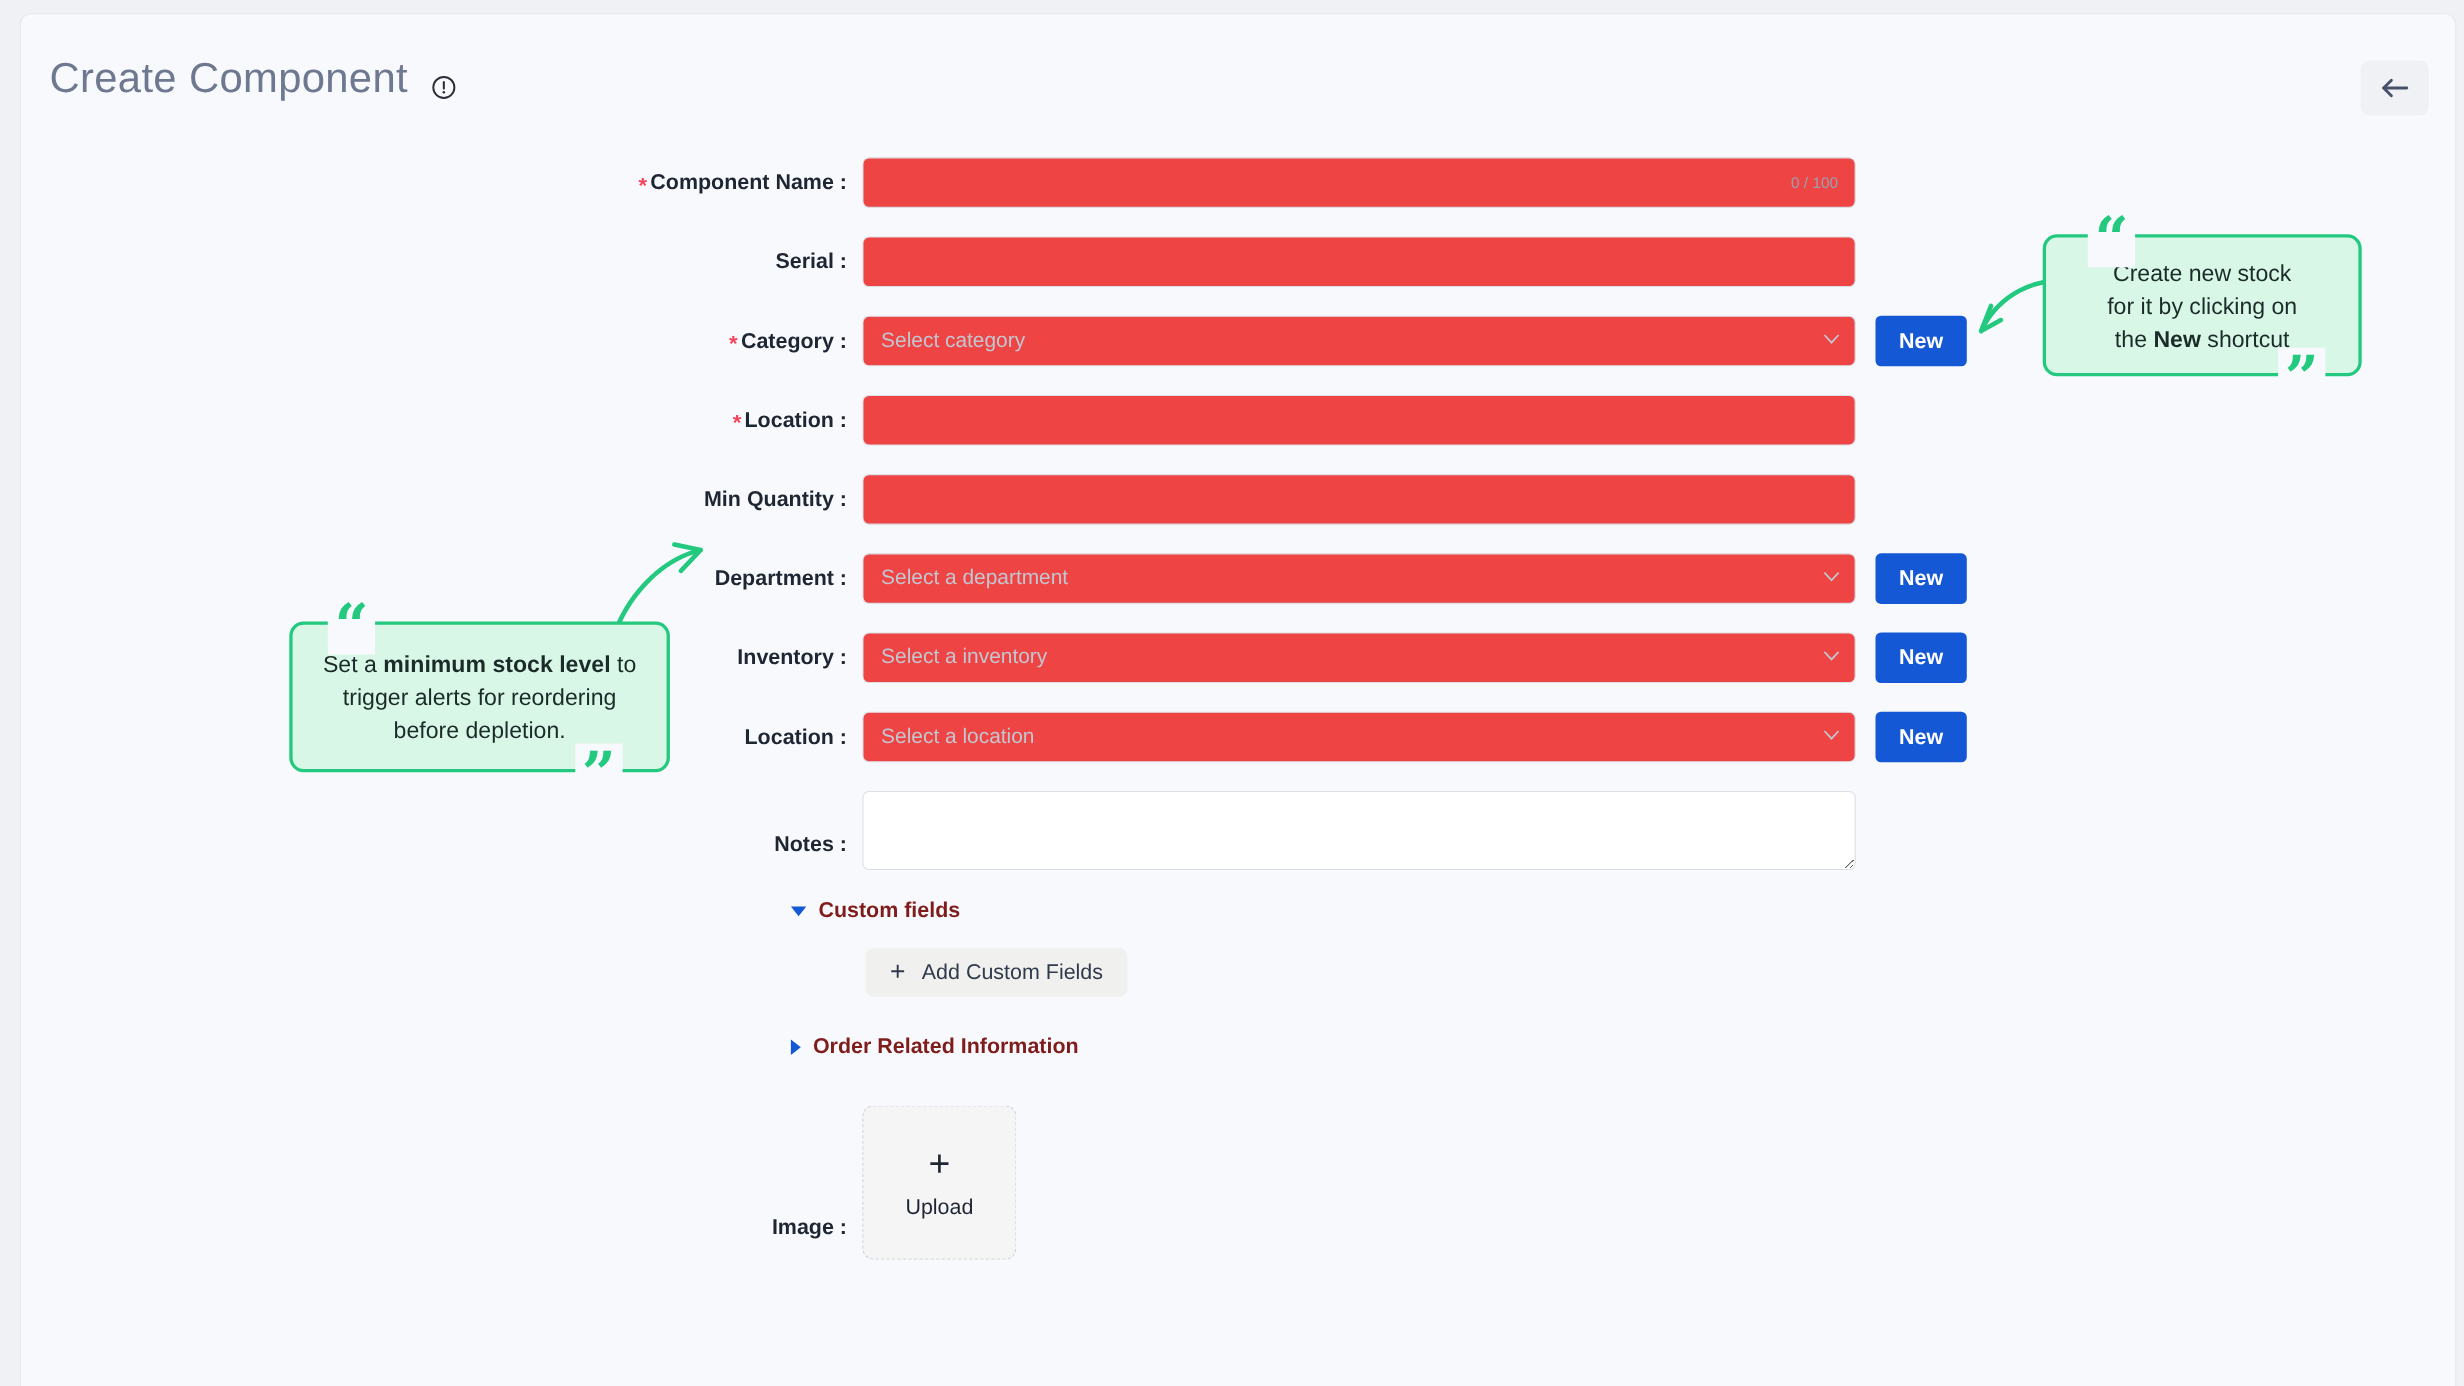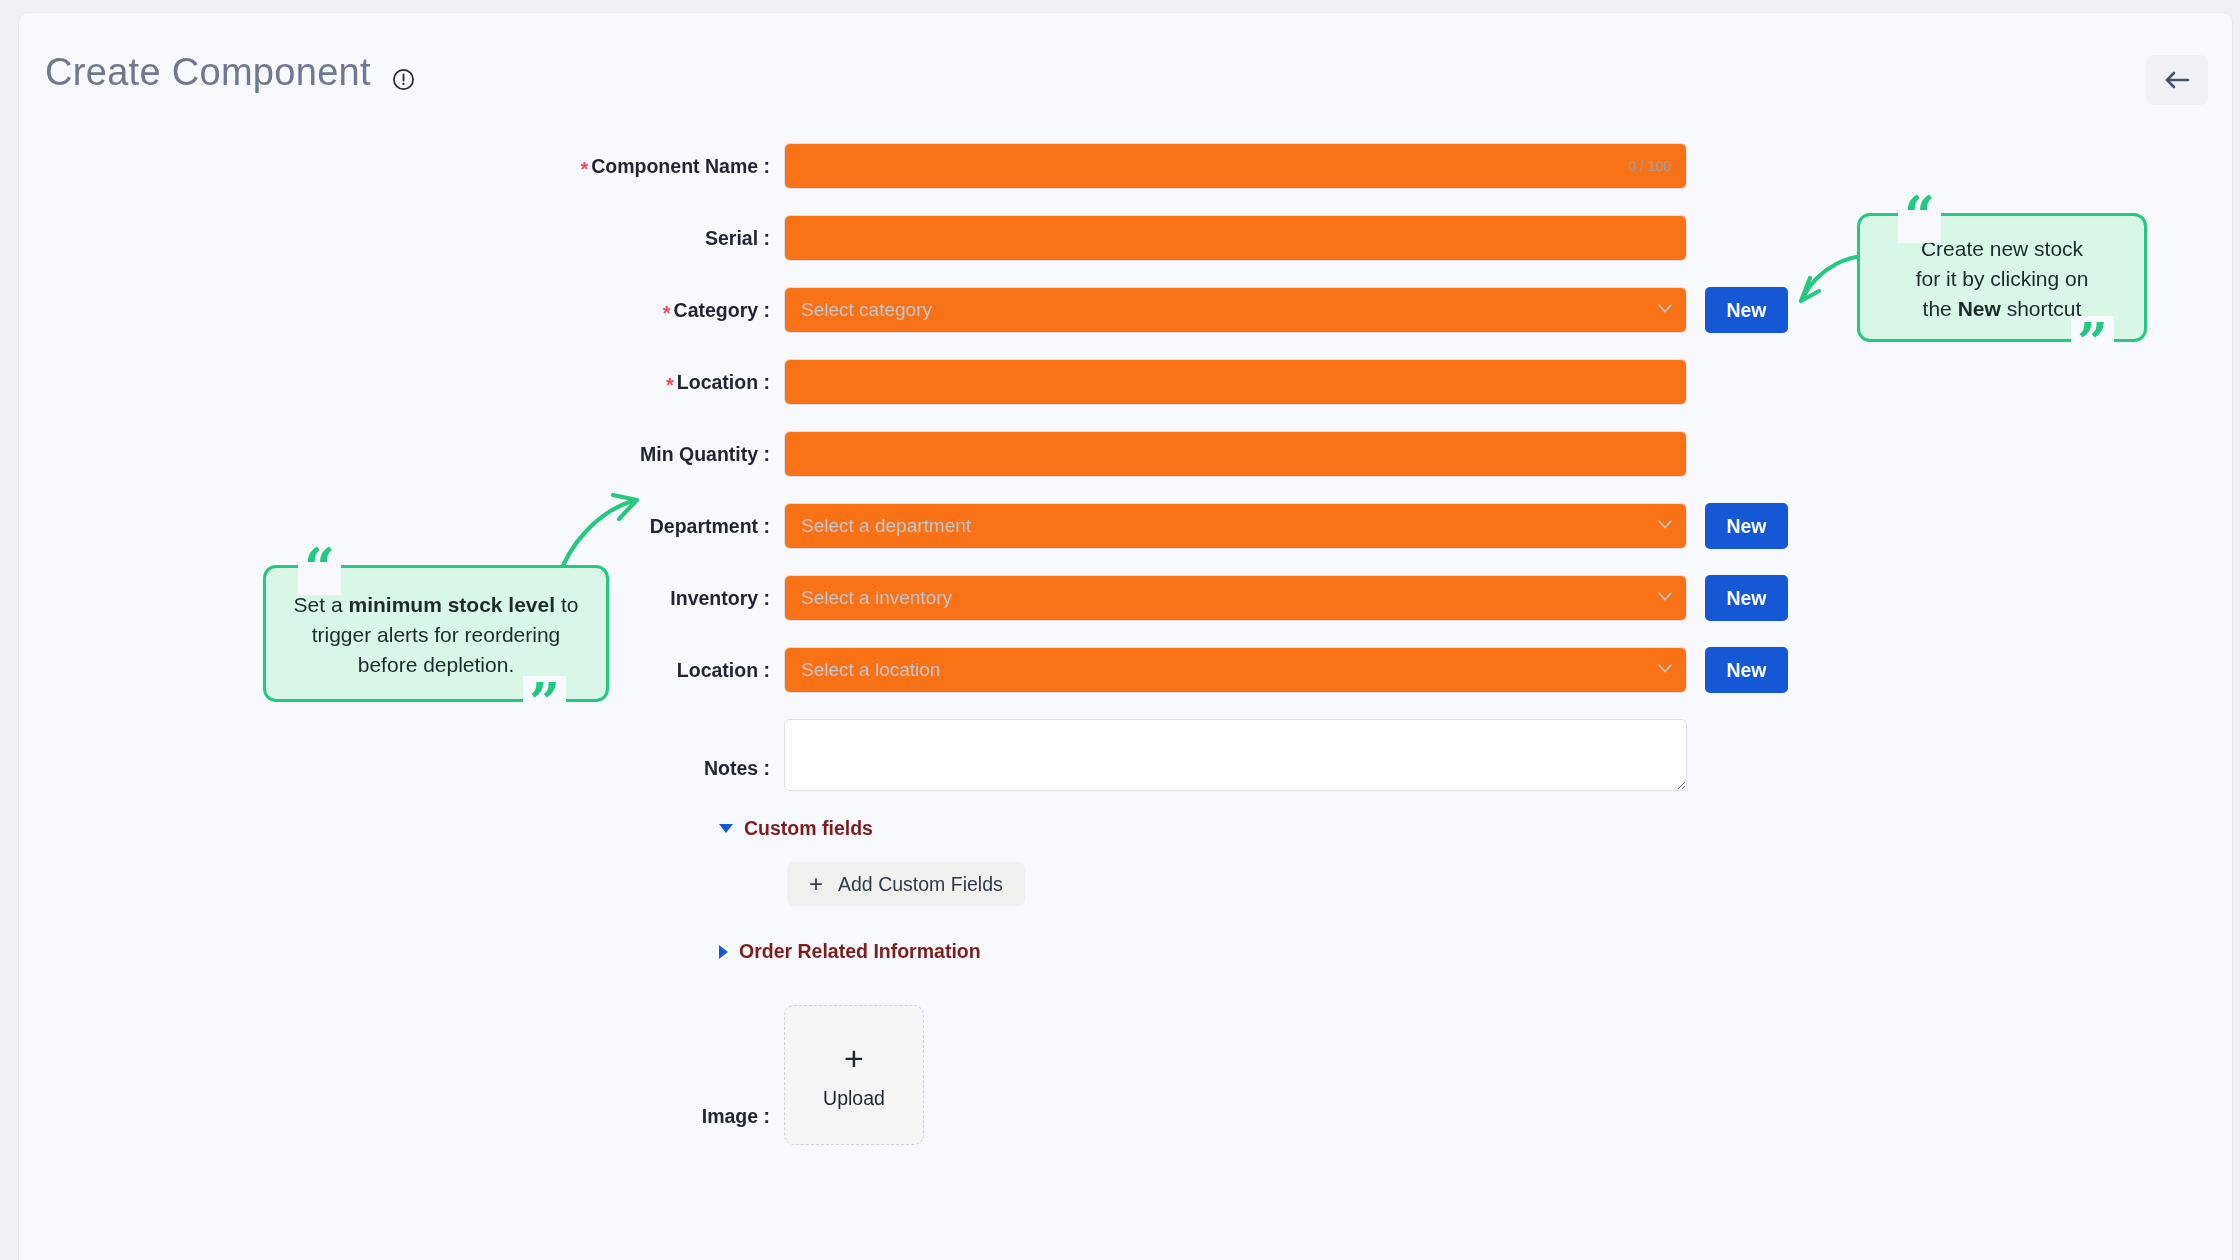--- a/index.html
+++ b/index.html
@@ -98,21 +98,21 @@
     position: relative;
     top: 3px;
   }
   .lbl .colon { font-weight: 700; }
 
   .field-wrap { position: relative; }
 
   .inp {
     width: 903px;
     height: 46px;
-    background: #f97316;
+    background: #ef4444;
     border: 1px solid #dcdfe6;
     border-radius: 6px;
     font-size: 19px;
     font-family: "Liberation Sans", sans-serif;
     color: #303a4d;
     padding: 0 16px;
     outline: none;
   }
   .inp::placeholder { color: #c2c6d0; }
 

